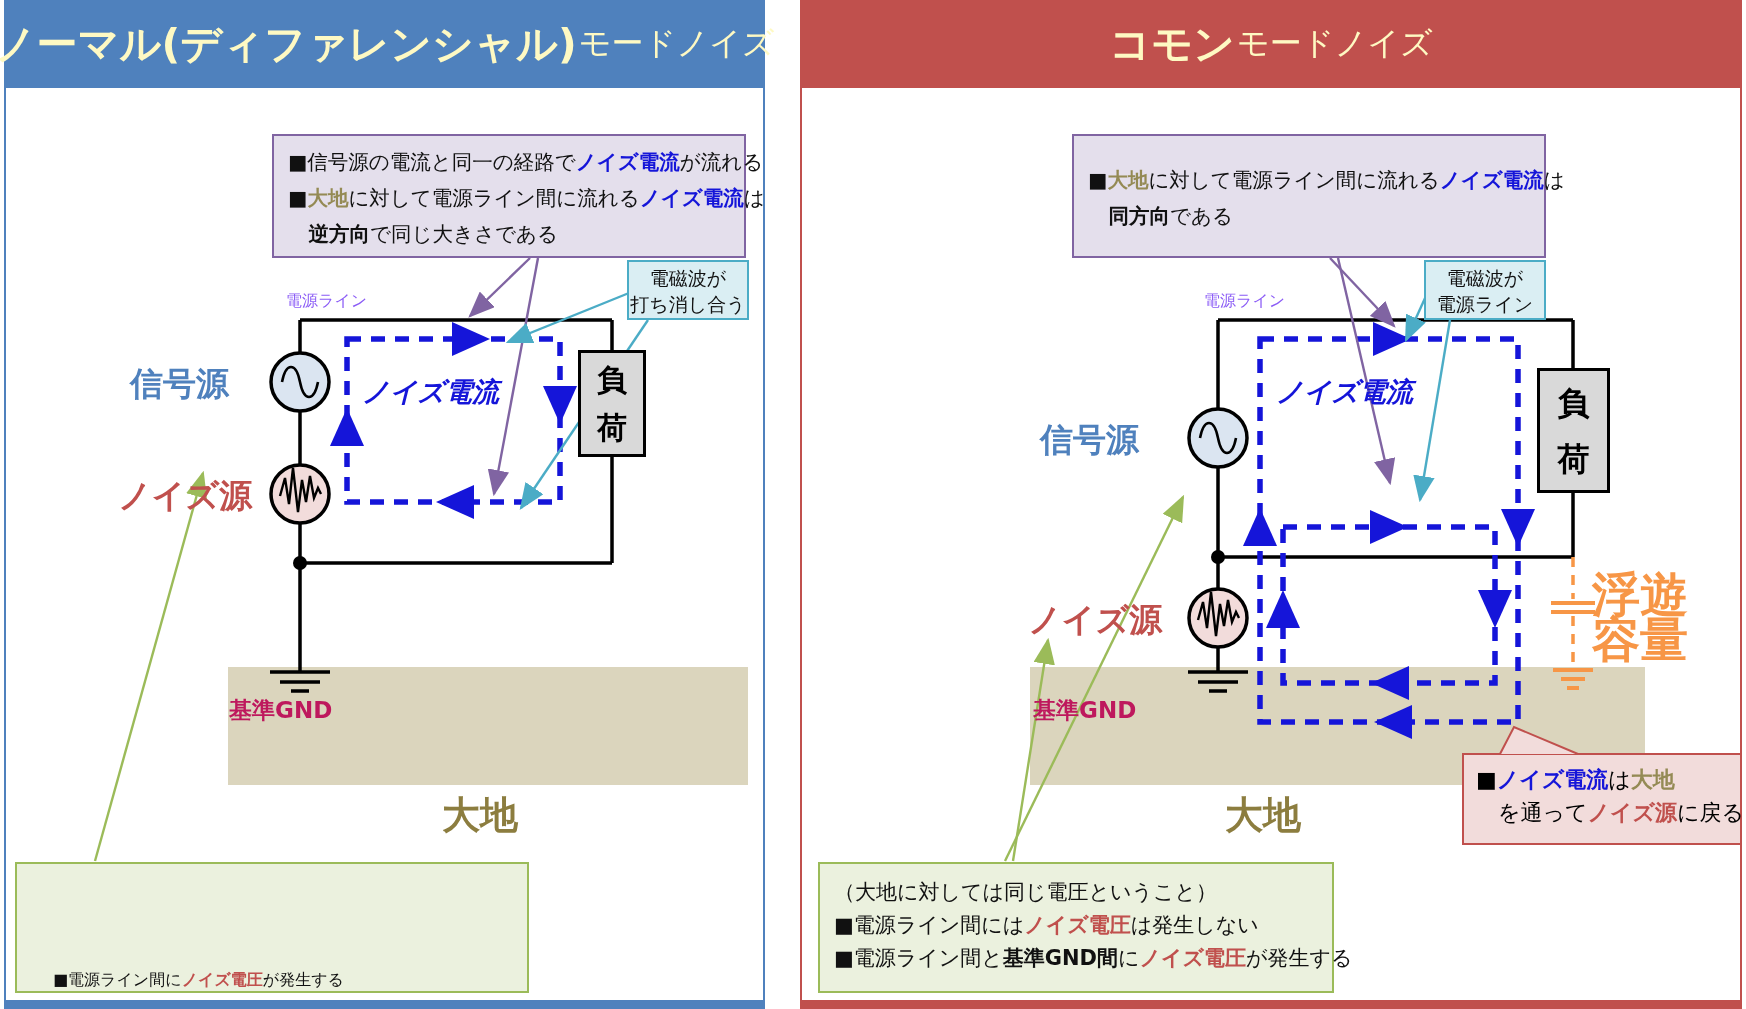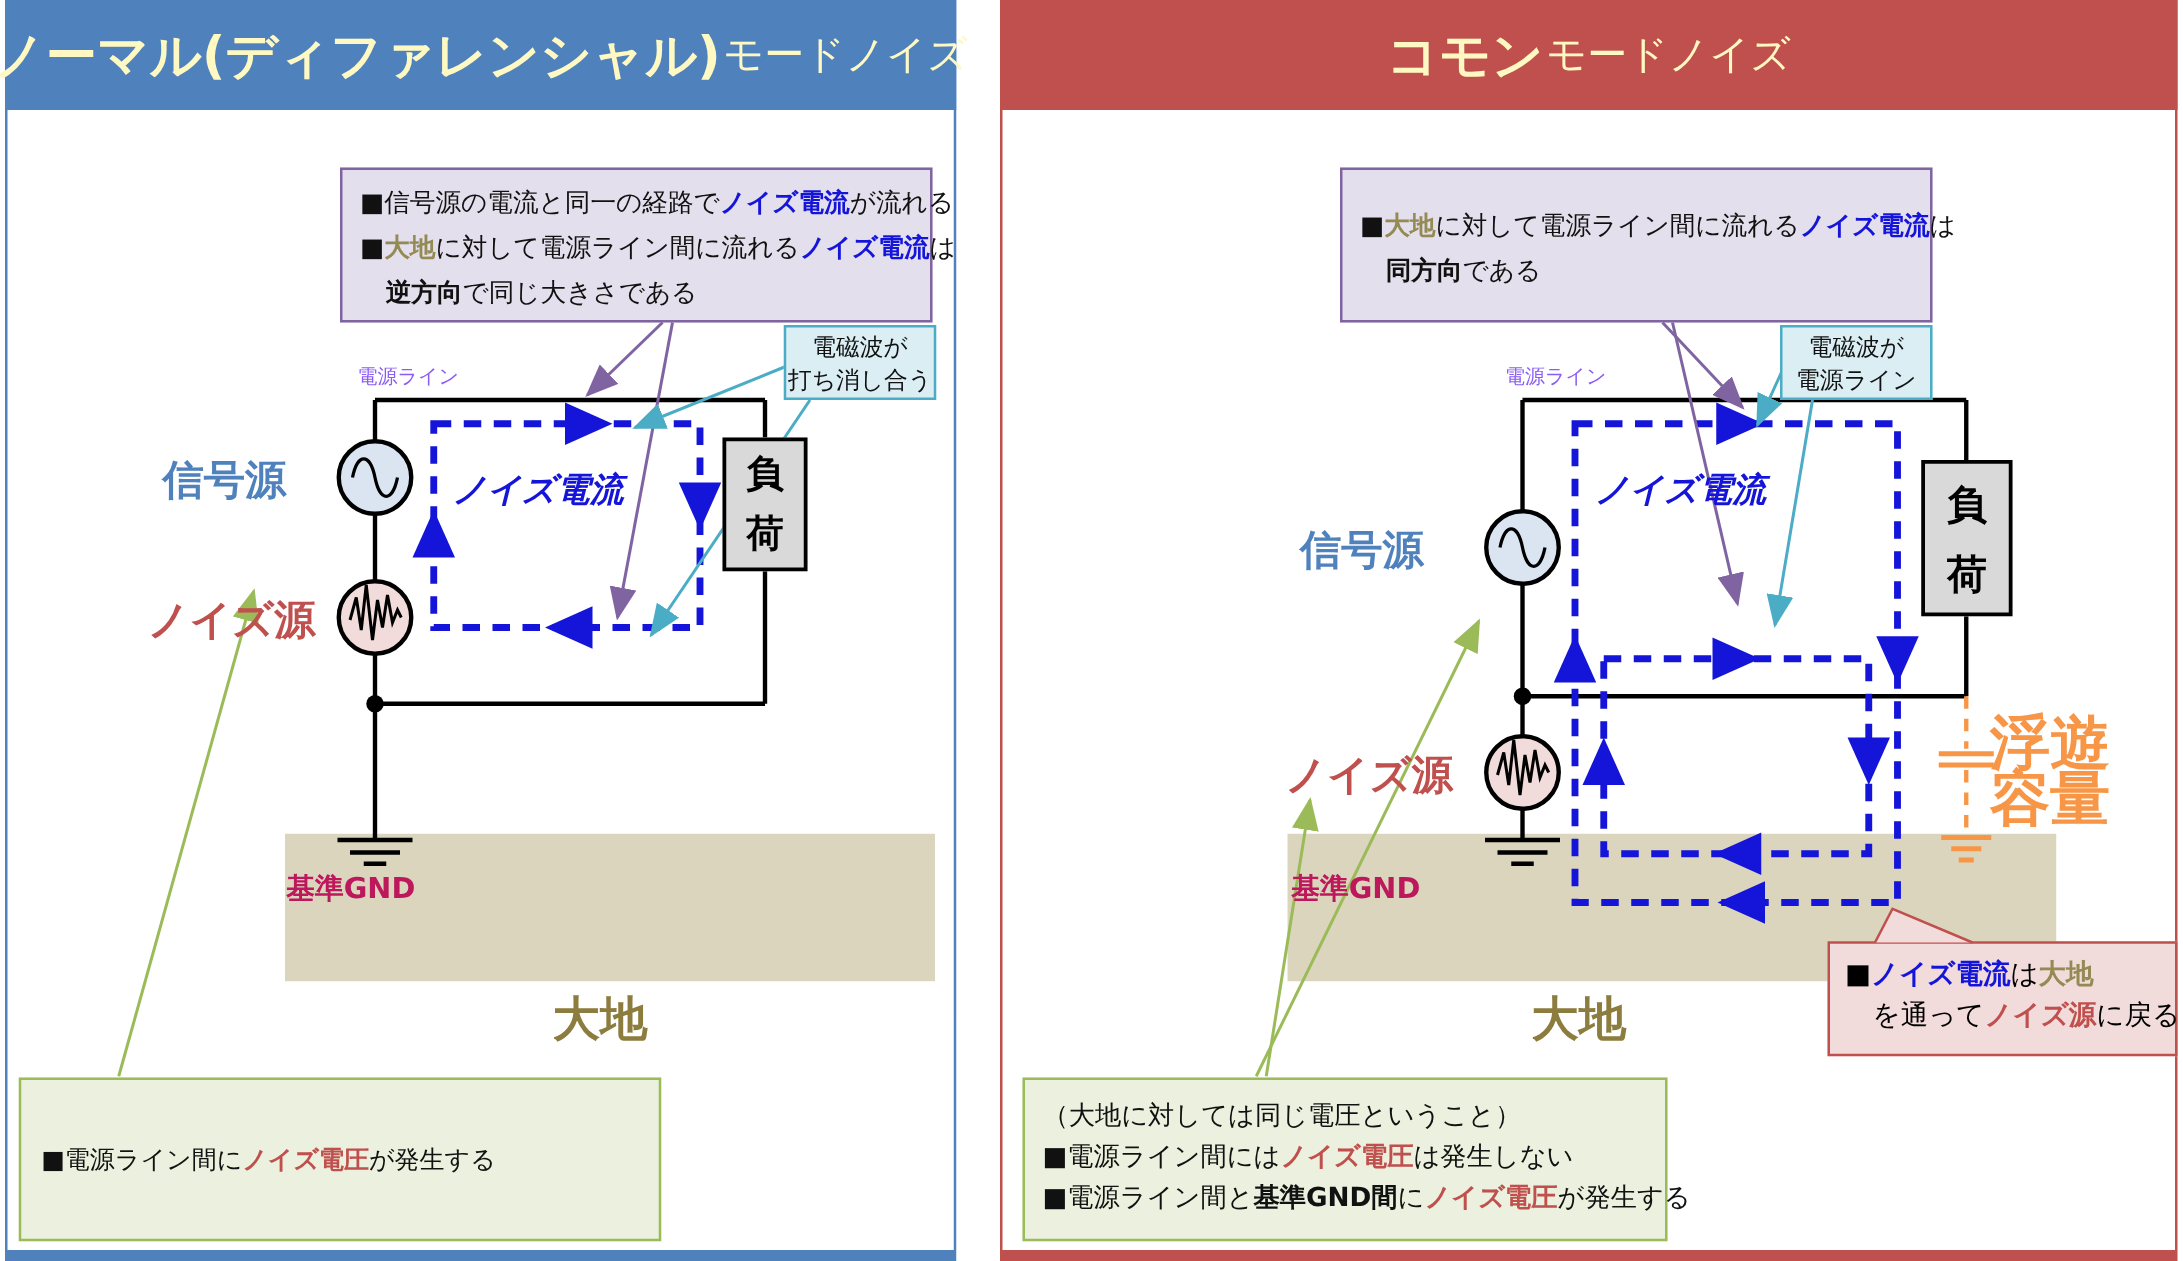--- a/index.html
+++ b/index.html
@@ -19,21 +19,21 @@
   .hdr{position:absolute;top:0;height:88px;z-index:1;display:flex;align-items:center;justify-content:center;color:#fef9c3;white-space:nowrap}
   .hdr.blue{background:var(--header_blue,#4f81bd)}
   .hdr.red{background:var(--header_red,#c0504d)}
   .hdr .main{font-size:41px;font-weight:700}
   .hdr .sub{font-size:32px;font-weight:400;margin-left:2px}
   .earth{position:absolute;background:var(--earth_tan,#dbd5bd);z-index:1}
   .notebox{position:absolute;background:var(--note_bg,#e4dfec);border:2px solid var(--note_border,#8064a2);z-index:2;font-size:20.5px;line-height:36px;color:#111;padding:8px 10px 0 14px;white-space:nowrap}
   .notebox.two{padding-top:26px}
   .emcbox{position:absolute;width:122px;height:60px;background:var(--cyan_bg,#daeef3);border:2px solid var(--cyan_border,#4bacc6);z-index:4;text-align:center;font-size:19px;line-height:26px;padding-top:3px;color:#111}
   .greenbox{position:absolute;background:var(--green_bg,#ebf1de);border:2.5px solid var(--green_border,#9bbb59);z-index:2;color:#111}
-  .greenbox.single{display:flex;align-items:center;padding-left:16px;font-size:20px}
+  .greenbox.single{display:flex;align-items:flex-end;padding-left:36px;font-size:16px}
   .greenbox.multi{font-size:21px;line-height:33px;padding:12px 8px 0 14px;white-space:nowrap}
   .pinkbox{position:absolute;background:var(--pink_bg,#f2dcdb);border:2px solid var(--header_red,#c0504d);z-index:2;font-size:22px;line-height:33px;padding:8px 0 0 12px;white-space:nowrap}
   .loadbox{position:absolute;background:var(--load_gray,#d9d9d9);border:3px solid #000;z-index:4;text-align:center;font-weight:700;word-break:break-all}
   .lbl{position:absolute;z-index:5;white-space:nowrap}
   .powerline{font-size:16px;font-weight:400;color:#8b5cf6}
   .srclbl{font-size:33px;font-weight:700;text-align:left}
   .sig{color:var(--header_blue,#4f81bd)}
   .noi{color:var(--header_red,#c0504d)}
   .ncur{font-size:27px;font-weight:700;font-style:italic;color:var(--noise_blue,#1515d9)}
   .gndlbl{font-size:23px;font-weight:700;color:#be185d}

